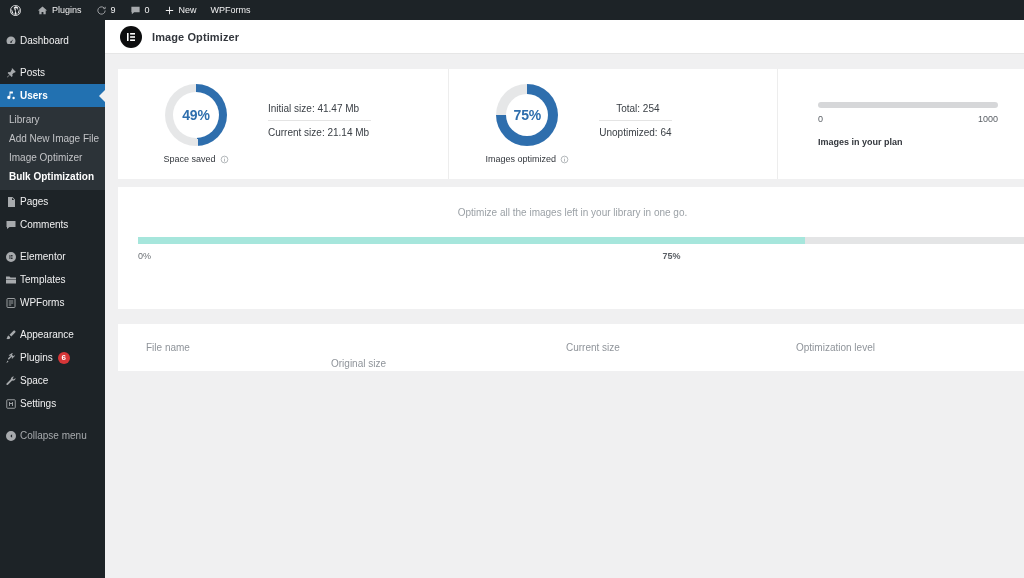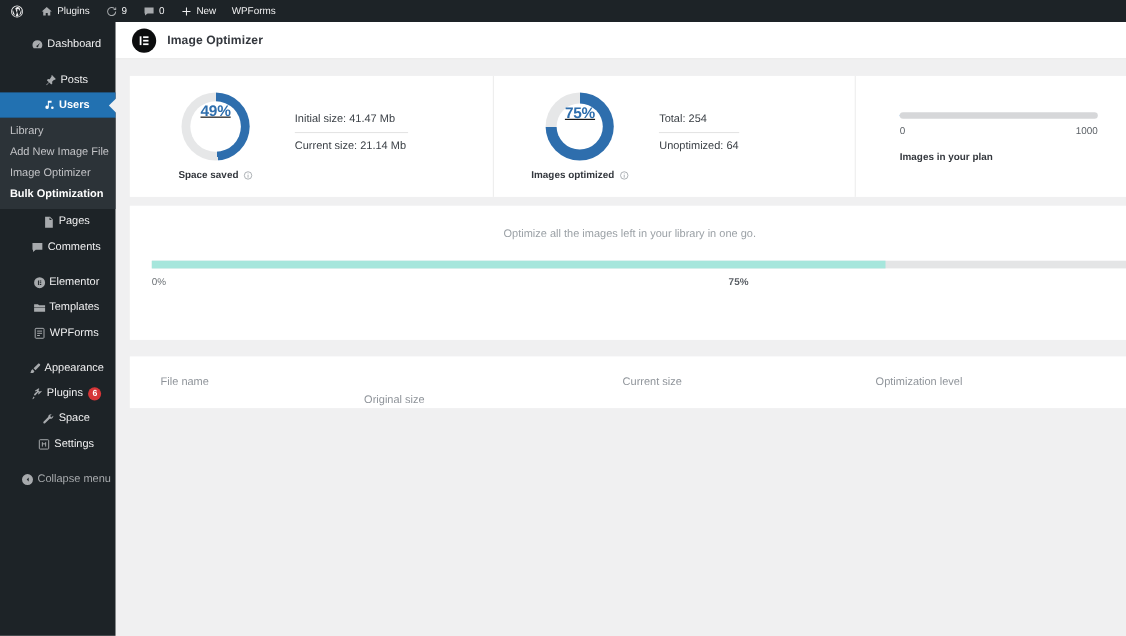--- a/index.html
+++ b/index.html
@@ -38,25 +38,24 @@
     position: absolute; top: 20px; left: 0;
     width: 105px; height: 558px;
     background: #1d2327;
     z-index: 20;
   }
   .menu-sep { height: 9px; }
   .menu-item {
     position: relative;
     display: flex; align-items: center;
     height: 23px;
-    padding-left: 15px;
+    padding-left: 5px;
     color: #f0f0f1;
     font-size: 10px;
     line-height: 1;
-    justify-content: center;
   }
   .menu-item .mi-ico {
     width: 15px; flex: 0 0 15px;
     display: flex; align-items: center; justify-content: flex-start;
     color: #a7aaad;
   }
   .menu-item .mi-ico svg { display: block; }
   .menu-item .mi-label { color: #f0f0f1; }
   .menu-item.dim .mi-label { color: #a7aaad; }
   .menu-item.current {
@@ -146,49 +145,49 @@
     width: 112px;
   }
   .donut {
     position: relative;
     width: 62px; height: 62px;
     border-radius: 50%;
   }
   .donut .hole {
     position: absolute; border-radius: 50%;
     background: #fff;
-    display: flex; justify-content: center; text-decoration: underline;
+    display: flex; align-items: center; justify-content: center;
   }
   .donut.thin .hole { inset: 8px; }
   .donut.thick .hole { inset: 10px; }
   .donut .pct {
     font-size: 14px; font-weight: bold; color: #2e6ead;
     letter-spacing: -.2px;
   }
   .donut-label {
     margin-top: 8px;
-    font-size: 9px; font-weight: bold; color: #33373d;
+    font-size: 9px; font-weight: normal; color: #33373d;
     display: flex; align-items: center; gap: 4px;
     white-space: nowrap;
   }
   .info-ico { display: inline-flex; }
   .info-ico svg { display: block; }
 
   .stat-lines {
     margin-left: 16px;
     display: flex; flex-direction: column;
     align-self: center;
     margin-top: -8px;
   }
   .stat-line {
     font-size: 10px; color: #3b4046;
     padding: 6px 0;
     white-space: nowrap;
   }
-  .stat-line.top { border-bottom: 1px solid #e4e4e4; padding-right: 12px; }
+  .stat-line.top { border-bottom: 1px solid #e4e4e4; padding-right: 12px; text-align: right; }
 
   
   .plan-wrap {
     margin-left: 18px;
     display: flex; flex-direction: column;
     align-self: center;
     width: 220px;
   }
   .plan-bar {
     height: 6px; border-radius: 3px;

